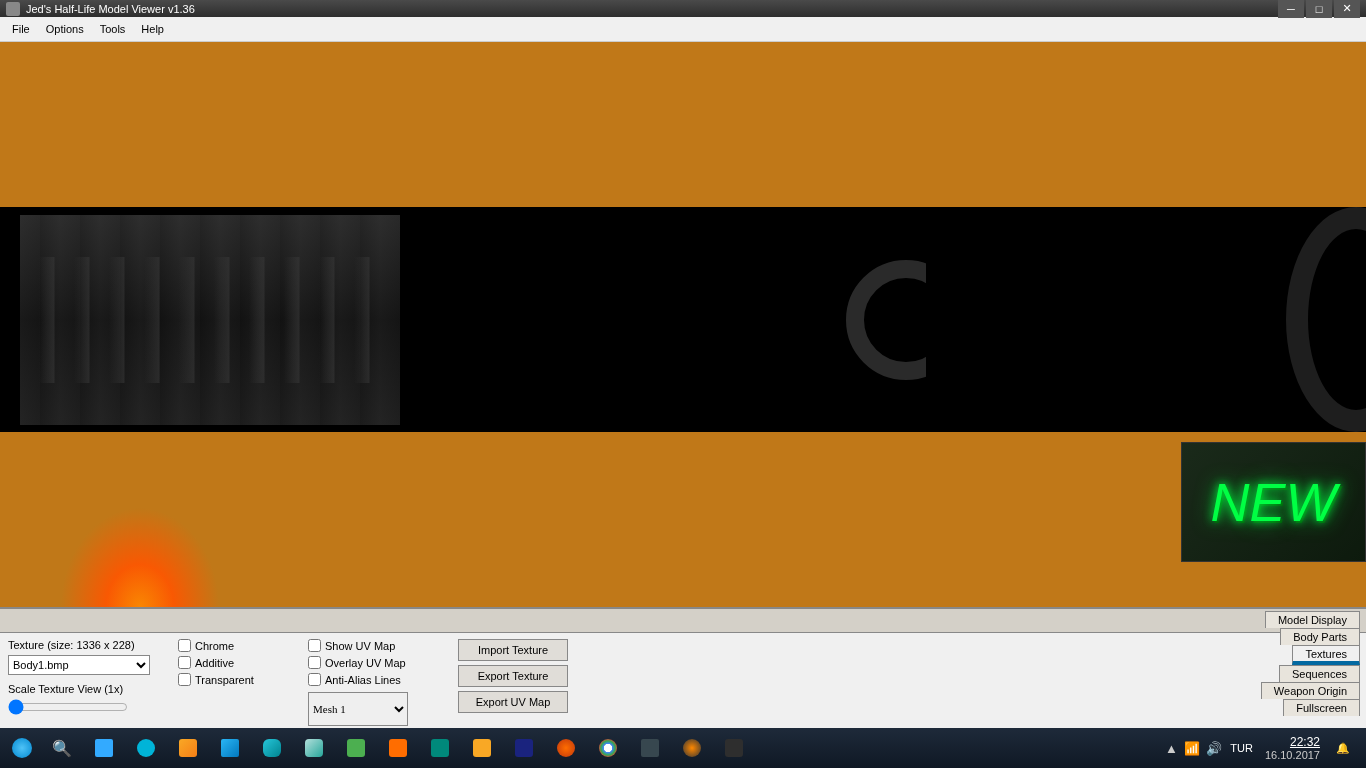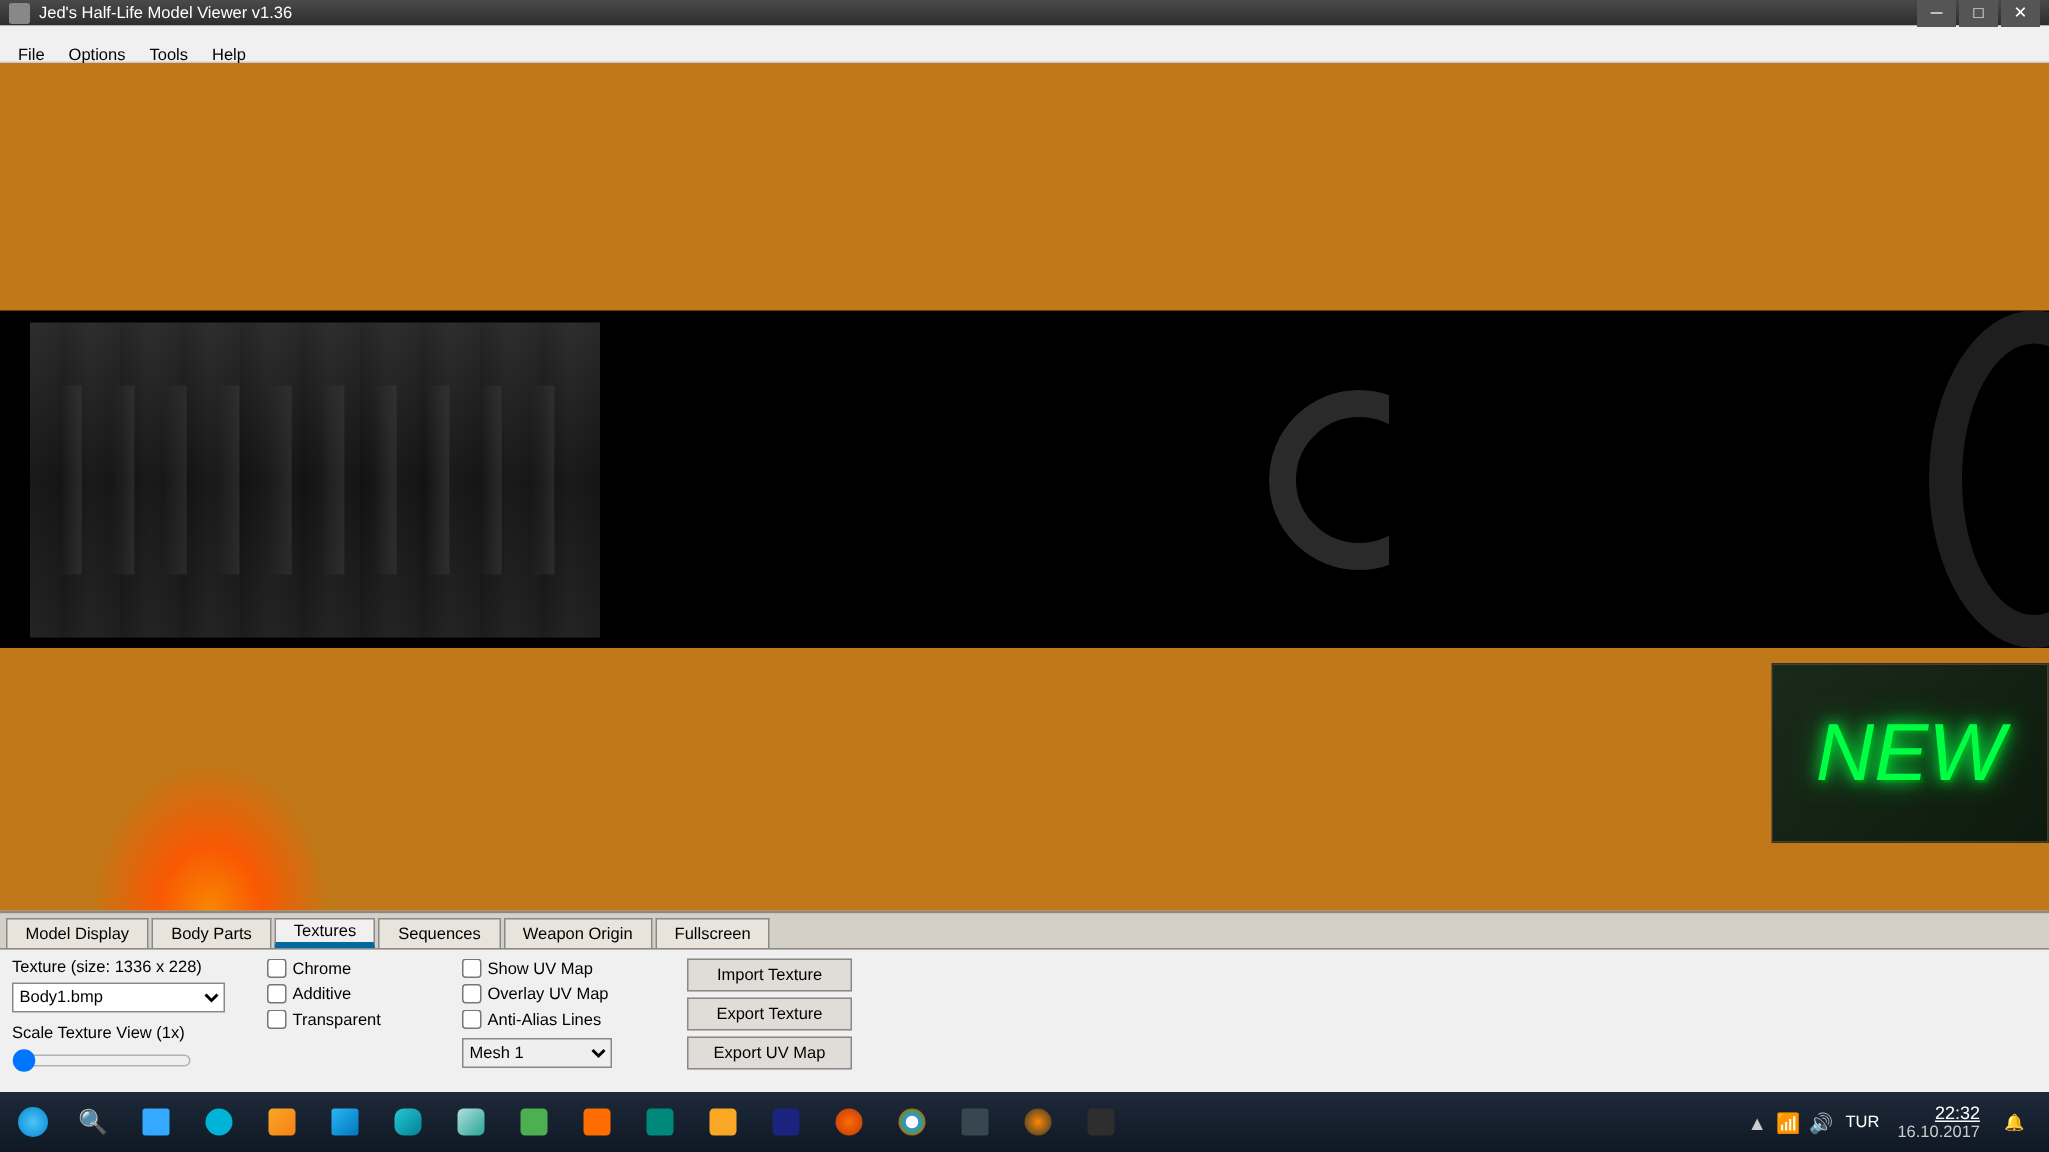--- a/index.html
+++ b/index.html
@@ -44,21 +44,21 @@
       align-items: center;
       justify-content: center;
     }
 
     
     #menu-bar {
       width: 100%;
       height: 22px;
       background: #f0f0f0;
       display: flex;
-      align-items: flex-start;
+      align-items: center;
       padding: 12px 4px;
       border-bottom: 1px solid #ccc;
     }
     .menu-item {
       padding: 2px 8px;
       cursor: pointer;
       font-size: 11px;
       color: #000;
     }
 
@@ -191,20 +191,21 @@
     }
 
     
     #tab-bar {
       display: flex;
       height: 24px;
       background: #d4d0c8;
       border-bottom: 1px solid #888;
       padding: 2px 4px 0 4px;
       align-items: flex-end;
+      flex-direction: column;
     }
     .tab {
       padding: 2px 12px;
       background: #e8e4dc;
       border: 1px solid #888;
       border-bottom: none;
       cursor: pointer;
       font-size: 11px;
       height: 20px;
       display: flex;
@@ -287,23 +288,24 @@
       gap: 4px;
       min-width: 140px;
     }
 
     
     #mesh-row {
       margin-top: 2px;
     }
     select.mesh-select {
       width: 100px;
-      height: 20px;
+      height: 34px;
       font-size: 11px;
       border: 1px solid #888;
+      font-family: Liberation Serif, serif;
     }
 
     
     #btn-col {
       display: flex;
       flex-direction: column;
       gap: 4px;
     }
     .action-btn {
       width: 110px;

